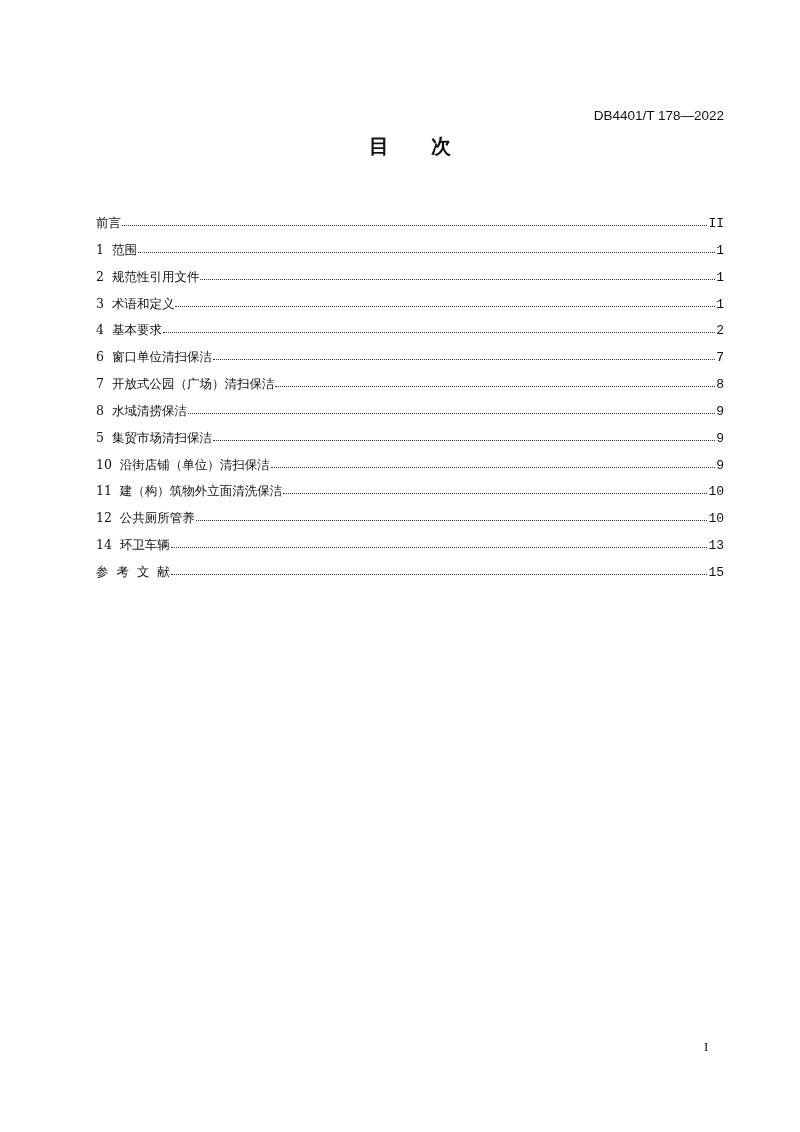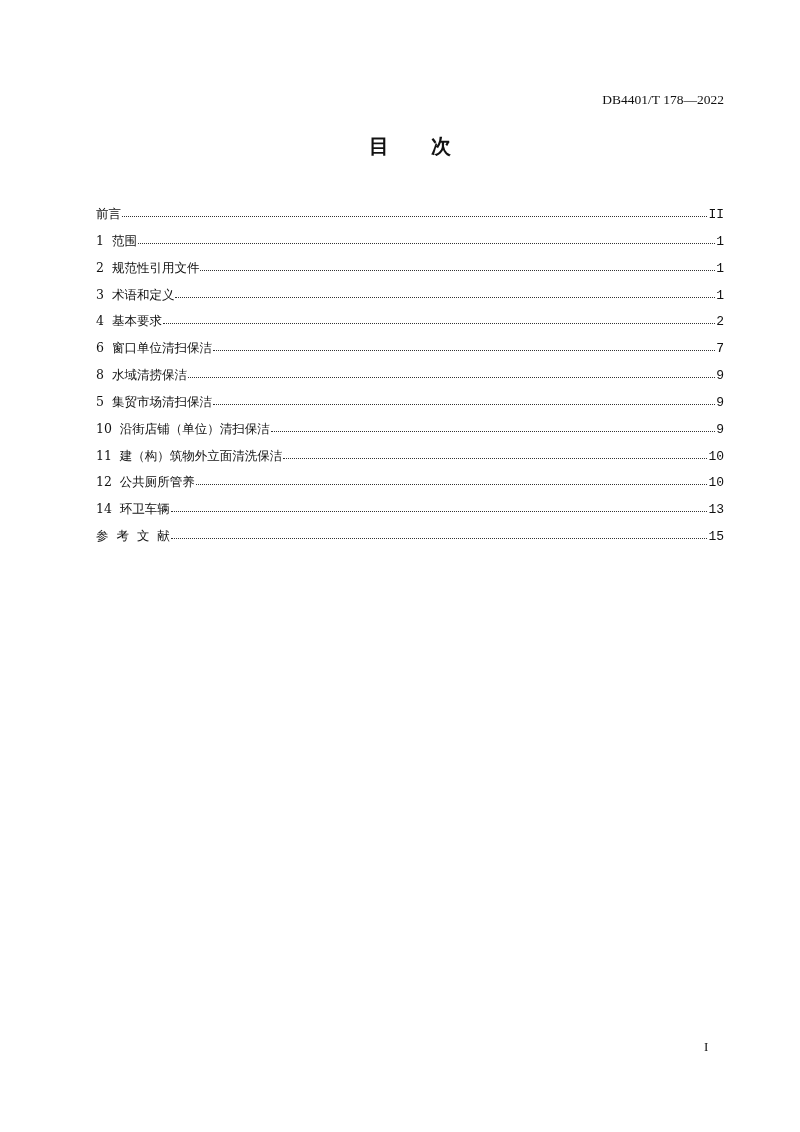--- a/index.html
+++ b/index.html
@@ -1,35 +1,35 @@
 <!DOCTYPE html>
 <html><head>
 <meta charset="utf-8">
 <style>
   html, body { margin:0; padding:0; background:#ffffff; }
   body { width:800px; height:1132px; position:relative; overflow:hidden; color:#111; }
   .std-code {
-    position:absolute; right:76px; top:92px;
-    font-family:Liberation Serif, serif;
+    position:absolute; right:76px; top:108px;
+    font-family:Liberation Sans, sans-serif;
     font-size:13.5px; color:#111;
   }
   .title {
     position:absolute; left:0; right:0; top:133px; text-align:center;
     font-family:"DejaVu Sans", sans-serif; font-size:20px; font-weight:bold;
     letter-spacing:0;
     margin-left:20px;
   }
   .title span { display:inline-block; }
   .title .gap { width:42px; }
   .toc { position:absolute; left:96px; top:206px; width:628px; }
   .toc-row {
     display:flex; align-items:baseline; height:26.85px;
     font-family:"DejaVu Serif", "Liberation Serif", serif; font-size:12.5px; color:#111;
   }
-  .toc-label { white-space:pre; flex:0 0 auto; }
+  .toc-label { white-space:pre; flex:0 0 auto;margin-top:9px; }
   .toc-dots {
     flex:1 1 auto; margin:0 1px; overflow:hidden; white-space:nowrap;
     border-bottom:1.2px dotted #333; height:0; position:relative; top:-1px;
   }
   .toc-page { flex:0 0 auto; font-family:Liberation Mono, monospace; font-size:13px; }
   .page-num {
     position:absolute; left:704px; top:1039px;
     font-family:"Liberation Serif", serif; font-size:13px;
   }
 </style>
@@ -67,20 +67,25 @@
       <span class="toc-label">4  基本要求</span>
       <span class="toc-dots"></span>
       <span class="toc-page">2</span>
     </div>
   <div class="toc-row">
       <span class="toc-label">6  窗口单位清扫保洁</span>
       <span class="toc-dots"></span>
       <span class="toc-page">7</span>
     </div>
   <div class="toc-row">
+      <span class="toc-label">7  开放式公园（广场）清扫保洁</span>
+      <span class="toc-dots"></span>
+      <span class="toc-page">8</span>
+    </div>
+  <div class="toc-row">
       <span class="toc-label">8  水域清捞保洁</span>
       <span class="toc-dots"></span>
       <span class="toc-page">9</span>
     </div>
   <div class="toc-row">
       <span class="toc-label">5  集贸市场清扫保洁</span>
       <span class="toc-dots"></span>
       <span class="toc-page">9</span>
     </div>
   <div class="toc-row">

